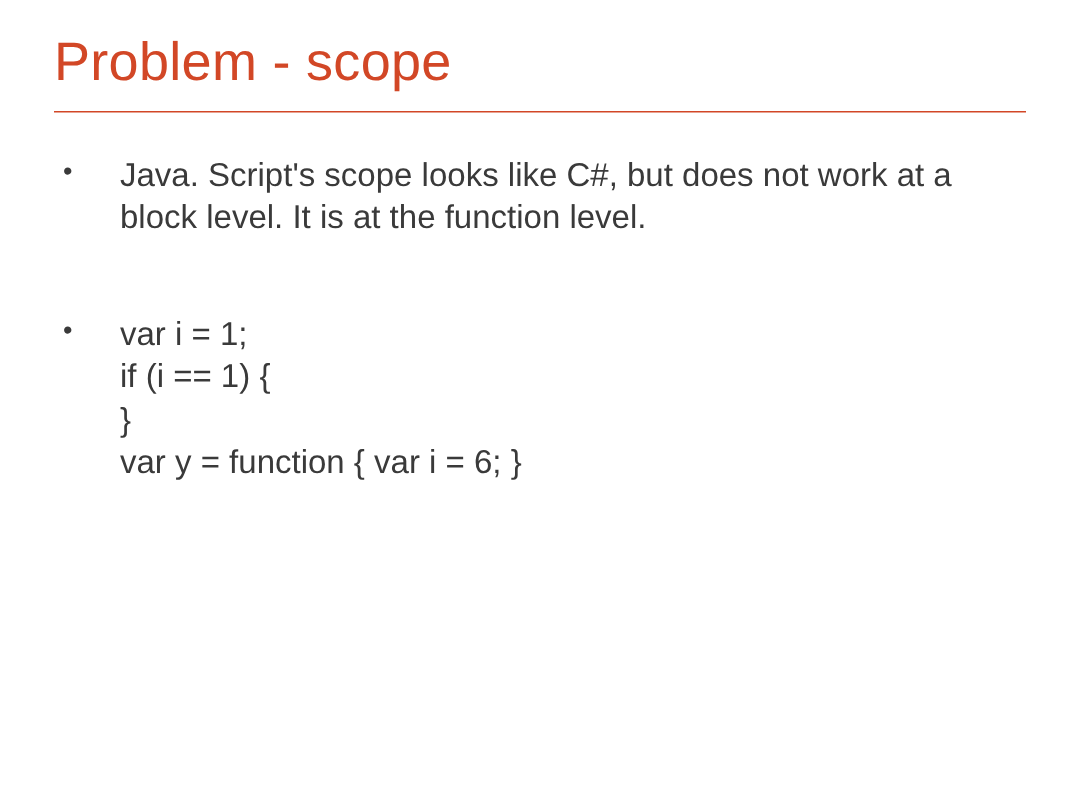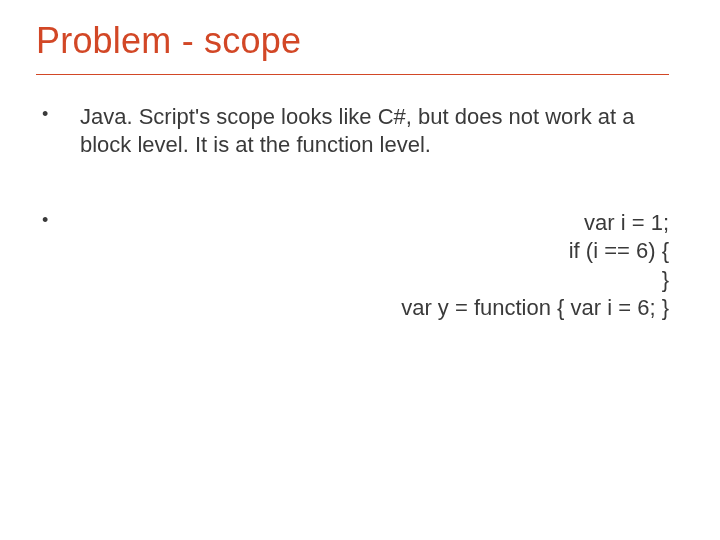--- a/index.html
+++ b/index.html
@@ -11,21 +11,21 @@
     font-family: "Segoe UI Light", "Segoe UI", "Helvetica Neue", Arial, sans-serif;
     font-weight: 300;
     color: #3a3a3a;
     overflow: hidden;
   }
   .slide {
     position: relative;
     width: 720px;
     height: 540px;
     box-sizing: border-box;
-    padding: 20px 51px 0 36px;
+    padding: 20px 36px 0 36px;
   }
   .title {
     font-size: 36px;
     font-weight: 300;
     color: #d24726;
     letter-spacing: 0.2px;
     margin: 0 0 12px 0;
   }
   .rule {
     border: none;
@@ -56,40 +56,39 @@
     color: #3a3a3a;
   }
   .gap {
     height: 26px;
   }
   .code-lines {
     display: block;
   }
   .code-lines span {
     display: block;
-    text-align: right;
   }
   .indent {
     padding-left: 20px;
   }
 </style>
 <style>.gap::before{content:none !important;}</style></head>
 <body>
 
 <div class="slide">
   <h1 class="title">Problem - scope</h1>
   <hr class="rule">
 
   <ul class="bullets">
     <li>
       <span>Java. Script's scope looks like C#, but does not work at a block level.  It is at the function level.</span>
     </li>
     <li class="gap" style="list-style:none;padding:0"></li>
     <li>
       <span class="code-lines">
         <span>var i = 1;</span>
-        <span>if (i == 6) {</span>
+        <span>if (i == 1) {</span>
         <span>}</span>
         <span>var y = function { var i = 6; }</span>
       </span>
     </li>
   </ul>
 </div>
 
 </body></html>

